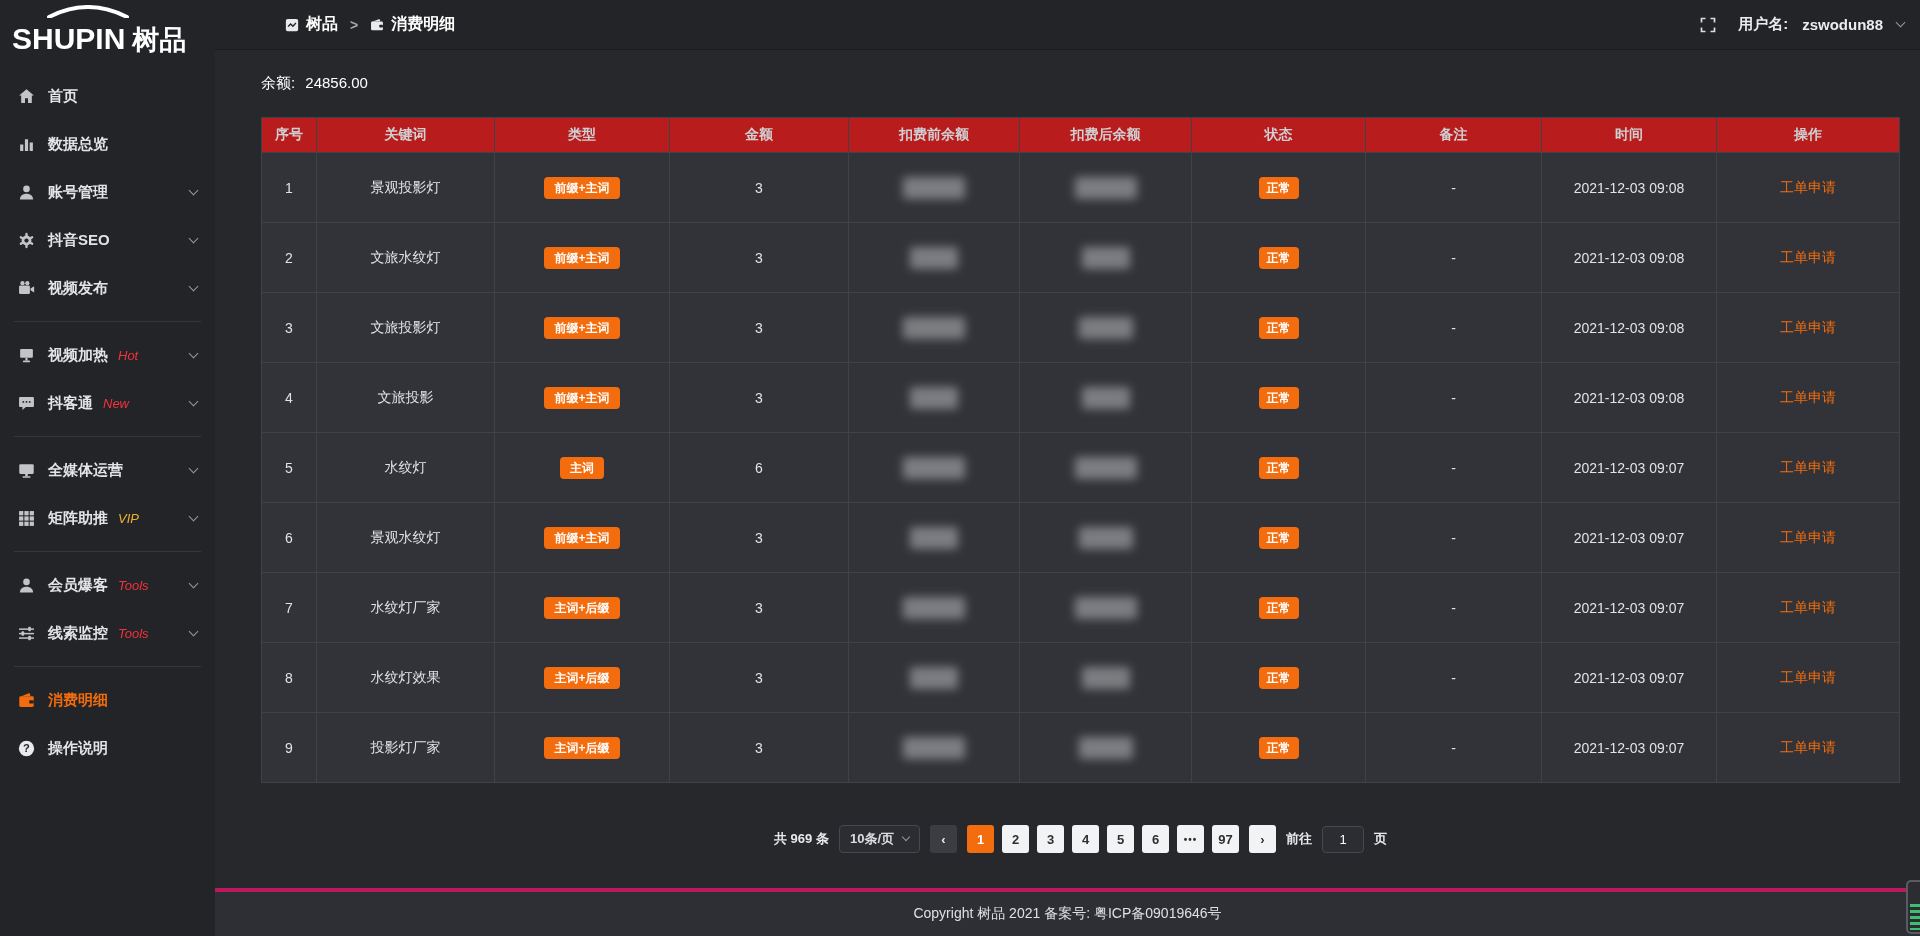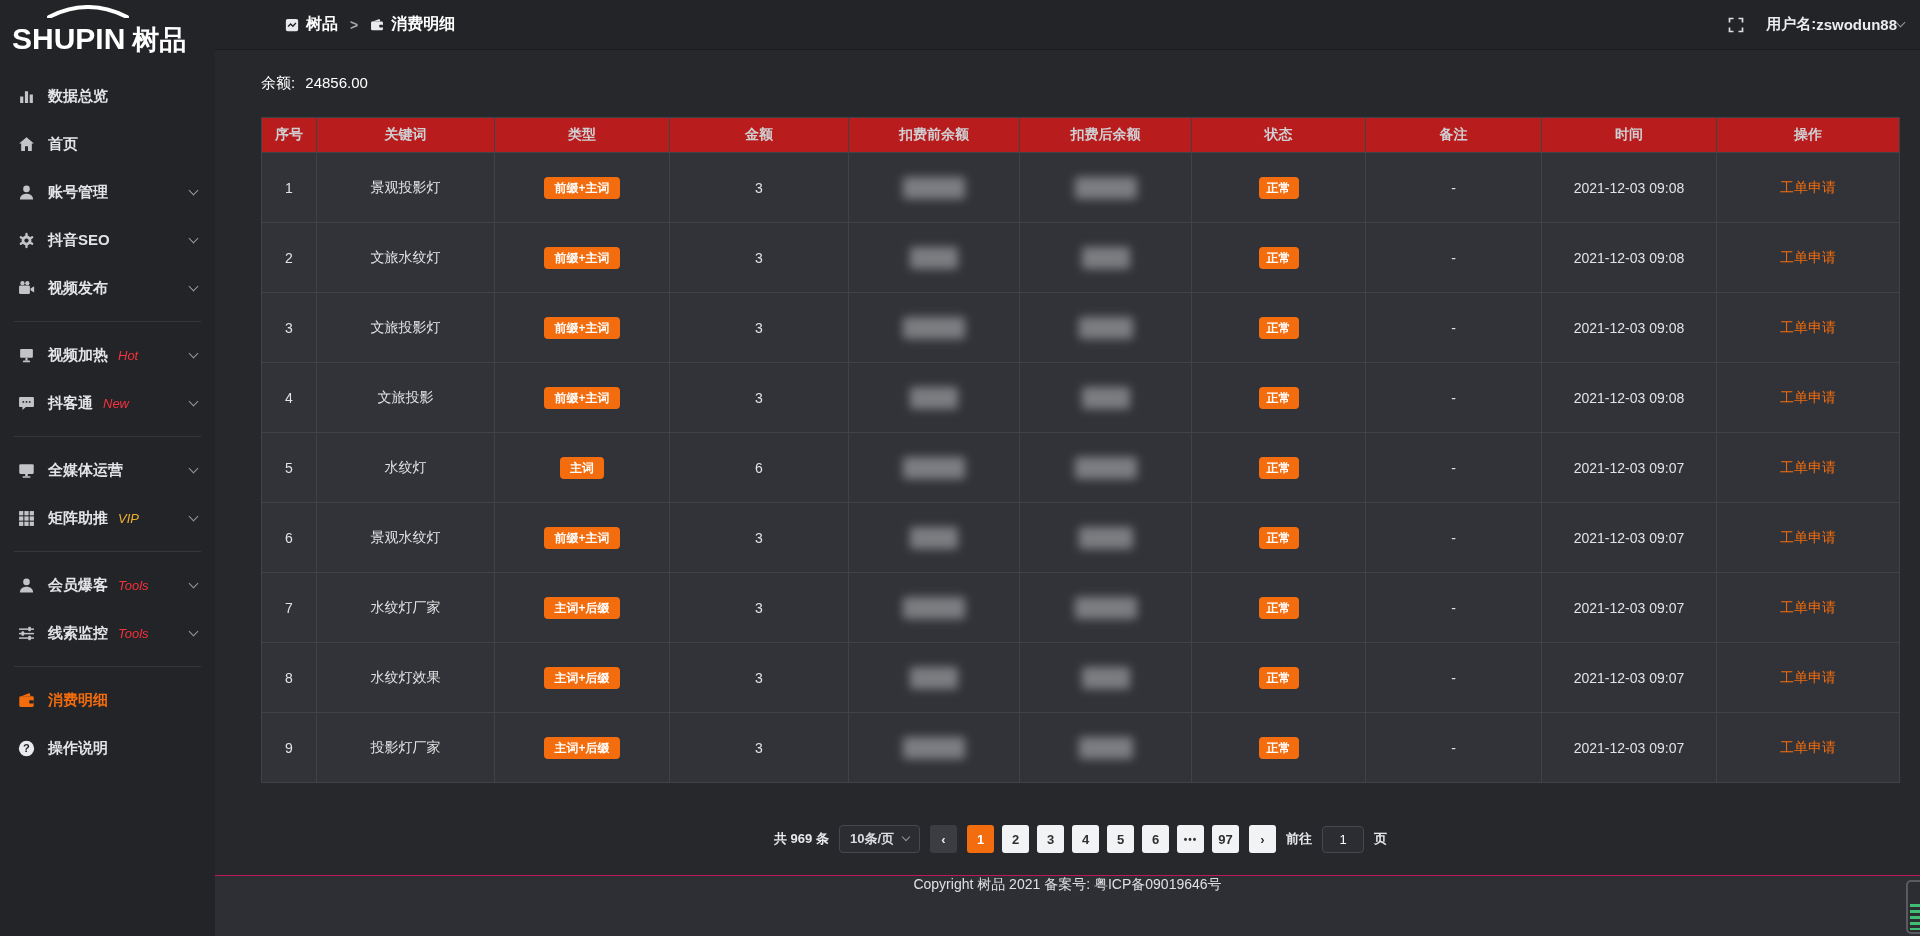--- a/index.html
+++ b/index.html
@@ -26,21 +26,21 @@
   .nav-divider{height:1px;background:#36373b;margin:9px 14px}
 
   
   .right{flex:1;display:flex;flex-direction:column;min-width:0}
   .topbar{height:50px;background:#222428;border-bottom:1px solid #1a1b1e;display:flex;align-items:center;justify-content:space-between;padding:0 16px 0 70px}
   .breadcrumb{display:flex;align-items:center;gap:10px;color:#fff;font-size:16px;font-weight:700}
   .bc-item{display:inline-flex;align-items:center;gap:7px}
   .bc-sep{color:#a9aaad;font-size:14px;font-weight:700;margin:0 2px}
   .topbar-right{display:flex;align-items:center;gap:22px;color:#ececee;font-size:15px}
   .fs-icon{display:inline-flex;cursor:pointer}
-  .user-menu{display:flex;align-items:center;gap:0;cursor:pointer;font-weight:600}
+  .user-menu{display:flex;align-items:center;gap:14px;cursor:pointer;font-weight:600}
 
   .content{flex:1;padding:24px 20px 0 46px}
   .balance{font-size:15px;font-weight:400;color:#fff}
   .balance-value{margin-left:6px}
 
   
   table.data-table{width:100%;border-collapse:collapse;margin-top:24px;table-layout:fixed}
   .data-table th,.data-table td{border:1px solid #414248;text-align:center;vertical-align:middle}
   .data-table th{height:35px;background:#b91c1c;color:#cfd0d3;font-size:14px;font-weight:700}
   .data-table td{height:70px;background:#323338;color:#e2e3e5;font-size:14px}
@@ -55,21 +55,21 @@
   .pagination{display:flex;align-items:center;justify-content:center;gap:10px;margin-top:42px;color:#e8e9eb;font-size:13px;font-weight:600}
   .pg-size{display:flex;align-items:center;gap:9px;background:#2c2d32;border:1px solid #47484d;border-radius:4px;height:28px;padding:0 10px;cursor:pointer;color:#dcdde0}
   .pg-btn{min-width:27px;height:28px;border:none;border-radius:3px;background:#f2f3f5;color:#2f3033;font-size:13px;font-weight:700;cursor:pointer;font-family:inherit;padding:0 5px}
   .pg-prev{background:#3c3d42;color:#e8e9eb}
   .pg-pages{display:flex;gap:8px}
   .pg-btn.active{background:#f36c0d;color:#fff}
   .pg-btn.dots{font-size:10px;letter-spacing:1px}
   .pg-goto-input{width:42px;height:27px;background:#2c2d32;border:1px solid #47484d;border-radius:4px;color:#fff;text-align:center;font-size:13px;font-family:inherit}
 
   
-  .footer{height:61px;background:#2e2f34;border-top:1px solid #be185d;display:flex;justify-content:center;color:#dfe0e2;font-size:14px}
+  .footer{height:48px;background:#2e2f34;border-top:4px solid #be185d;display:flex;align-items:center;justify-content:center;color:#dfe0e2;font-size:14px}
   .corner-widget{position:fixed;right:-6px;bottom:2px;width:20px;height:54px;background:#2c2d30;border:2px solid #5a5b60;border-radius:5px}
   .corner-widget::after{content:"";position:absolute;left:2px;right:2px;bottom:2px;height:26px;background:repeating-linear-gradient(180deg,#3fbd72 0 3px,#2c2d30 3px 6px)}
 
   .chev{display:inline-block;width:7px;height:7px;border-right:1.5px solid #97989b;border-bottom:1.5px solid #97989b;transform:rotate(45deg);margin-top:-4px}
   .chev.sm{width:6px;height:6px}
 </style>
 </head>
 <body>
 
 <div class="app" data-name="app-root">
@@ -78,36 +78,36 @@
     <div class="logo" data-name="app-logo">
       <svg class="logo-arc" data-name="logo-arc" width="84" height="13" viewBox="0 0 84 13">
           <path d="M3 12 Q42 -8 81 12" stroke="#fff" stroke-width="4" fill="none" stroke-linecap="round"></path>
         </svg>
       <span class="logo-en" data-name="logo-text-en">SHUPIN</span>
       <span class="logo-cn" data-name="logo-text-cn">树品</span>
     </div>
 
     <nav class="nav" data-name="sidebar-nav">
 
+      <div class="nav-item" data-name="sidebar-item-home">
+        <span class="nav-icon" data-name="home-icon">
+            <svg viewBox="0 0 16 16">
+              <path fill="currentColor" d="M8 1.2L15 7h-2v7h-3.6V9.6H6.6V14H3V7H1z"></path>
+            </svg>
+          </span>
+        <span class="nav-label" data-name="sidebar-item-label">首页</span>
+      </div>
+
       <div class="nav-item" data-name="sidebar-item-data-overview">
         <span class="nav-icon" data-name="bar-chart-icon">
             <svg viewBox="0 0 16 16">
               <path fill="currentColor" d="M2 8h3v6H2zM6.5 3h3v11h-3zM11 6h3v8h-3z"></path>
             </svg>
           </span>
         <span class="nav-label" data-name="sidebar-item-label">数据总览</span>
-      </div>
-
-      <div class="nav-item" data-name="sidebar-item-home">
-        <span class="nav-icon" data-name="home-icon">
-            <svg viewBox="0 0 16 16">
-              <path fill="currentColor" d="M8 1.2L15 7h-2v7h-3.6V9.6H6.6V14H3V7H1z"></path>
-            </svg>
-          </span>
-        <span class="nav-label" data-name="sidebar-item-label">首页</span>
       </div>
 
       <div class="nav-item" data-name="sidebar-item-account-management">
         <span class="nav-icon" data-name="user-icon">
             <svg viewBox="0 0 16 16">
               <circle cx="8" cy="4.6" r="3.1" fill="currentColor"></circle>
               <path fill="currentColor" d="M1.8 14.5c0-3.4 2.8-5.4 6.2-5.4s6.2 2 6.2 5.4z"></path>
             </svg>
           </span>
         <span class="nav-label" data-name="sidebar-item-label">账号管理</span>

